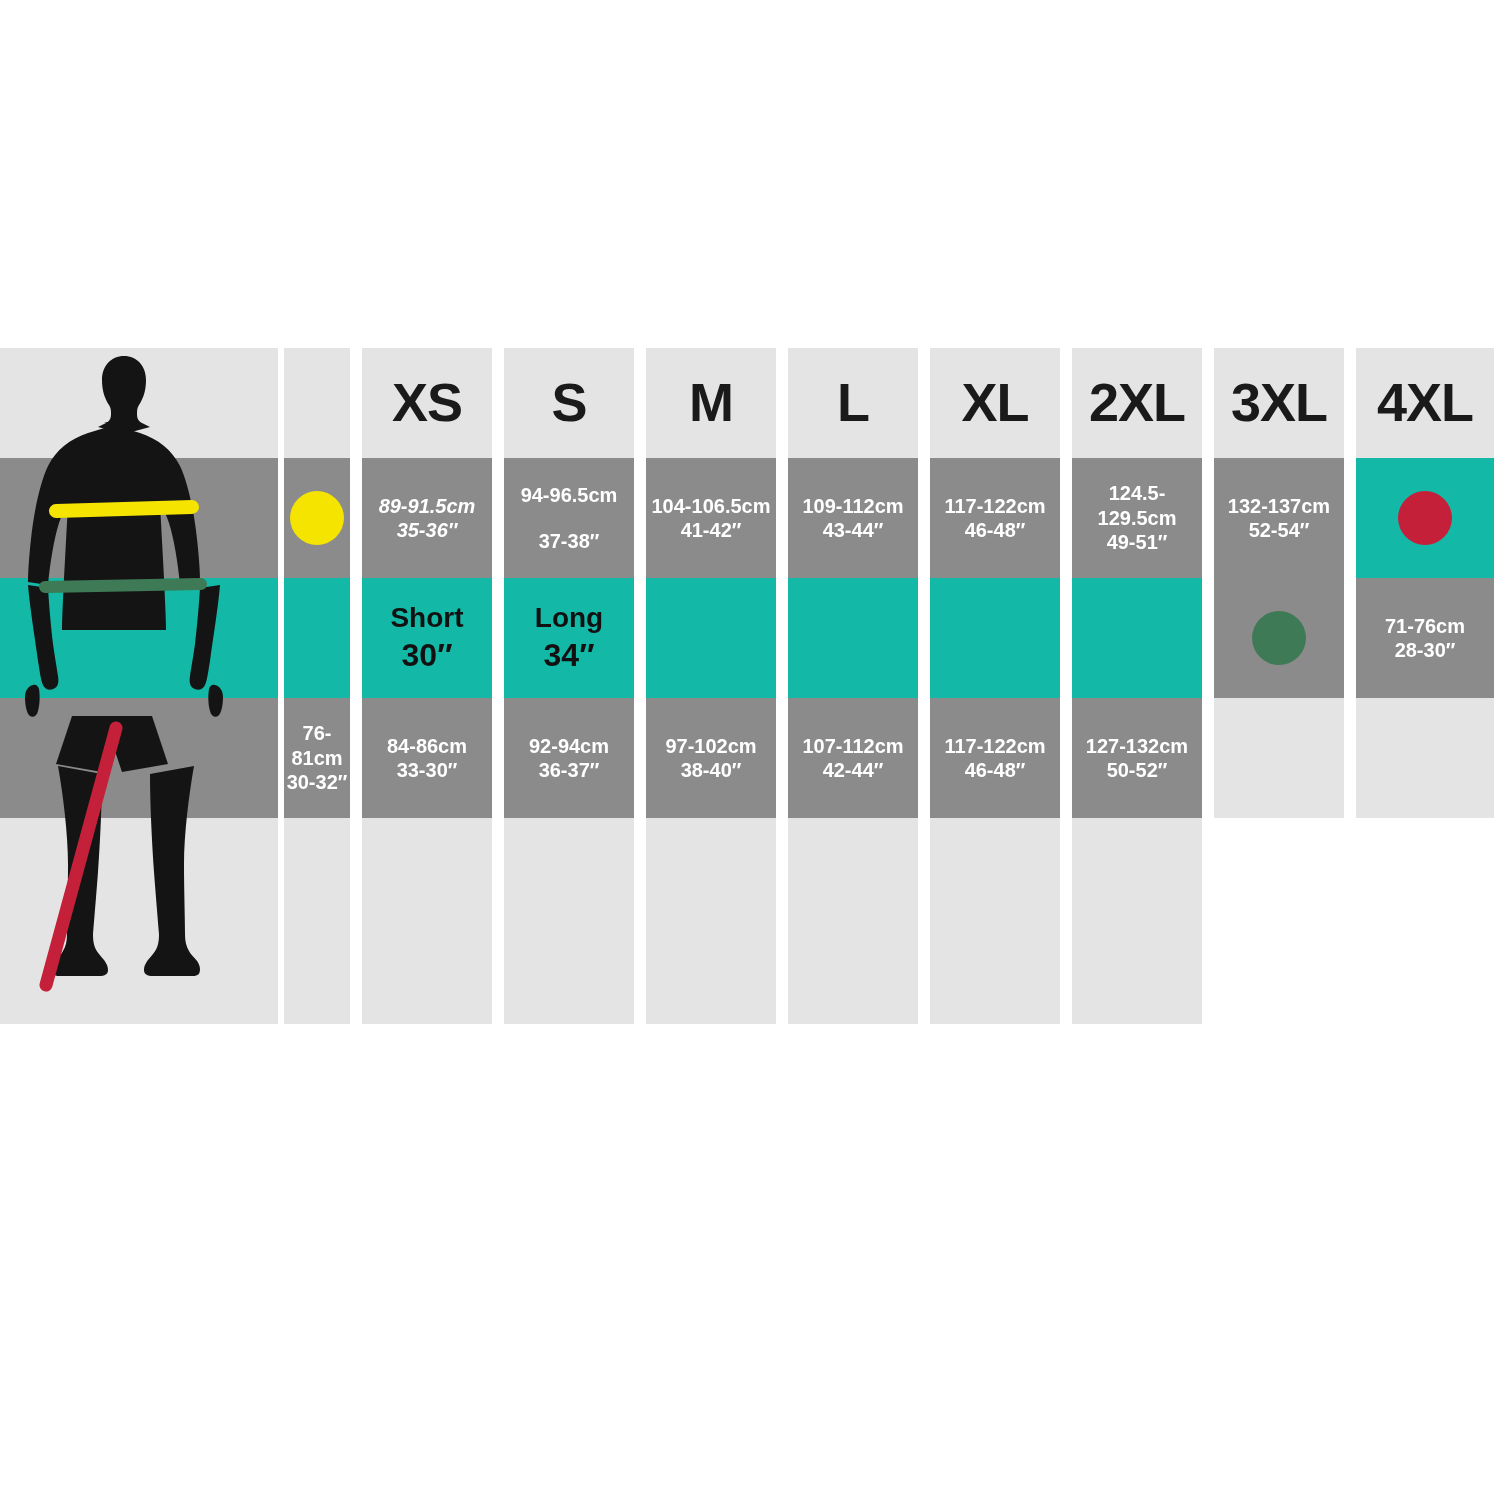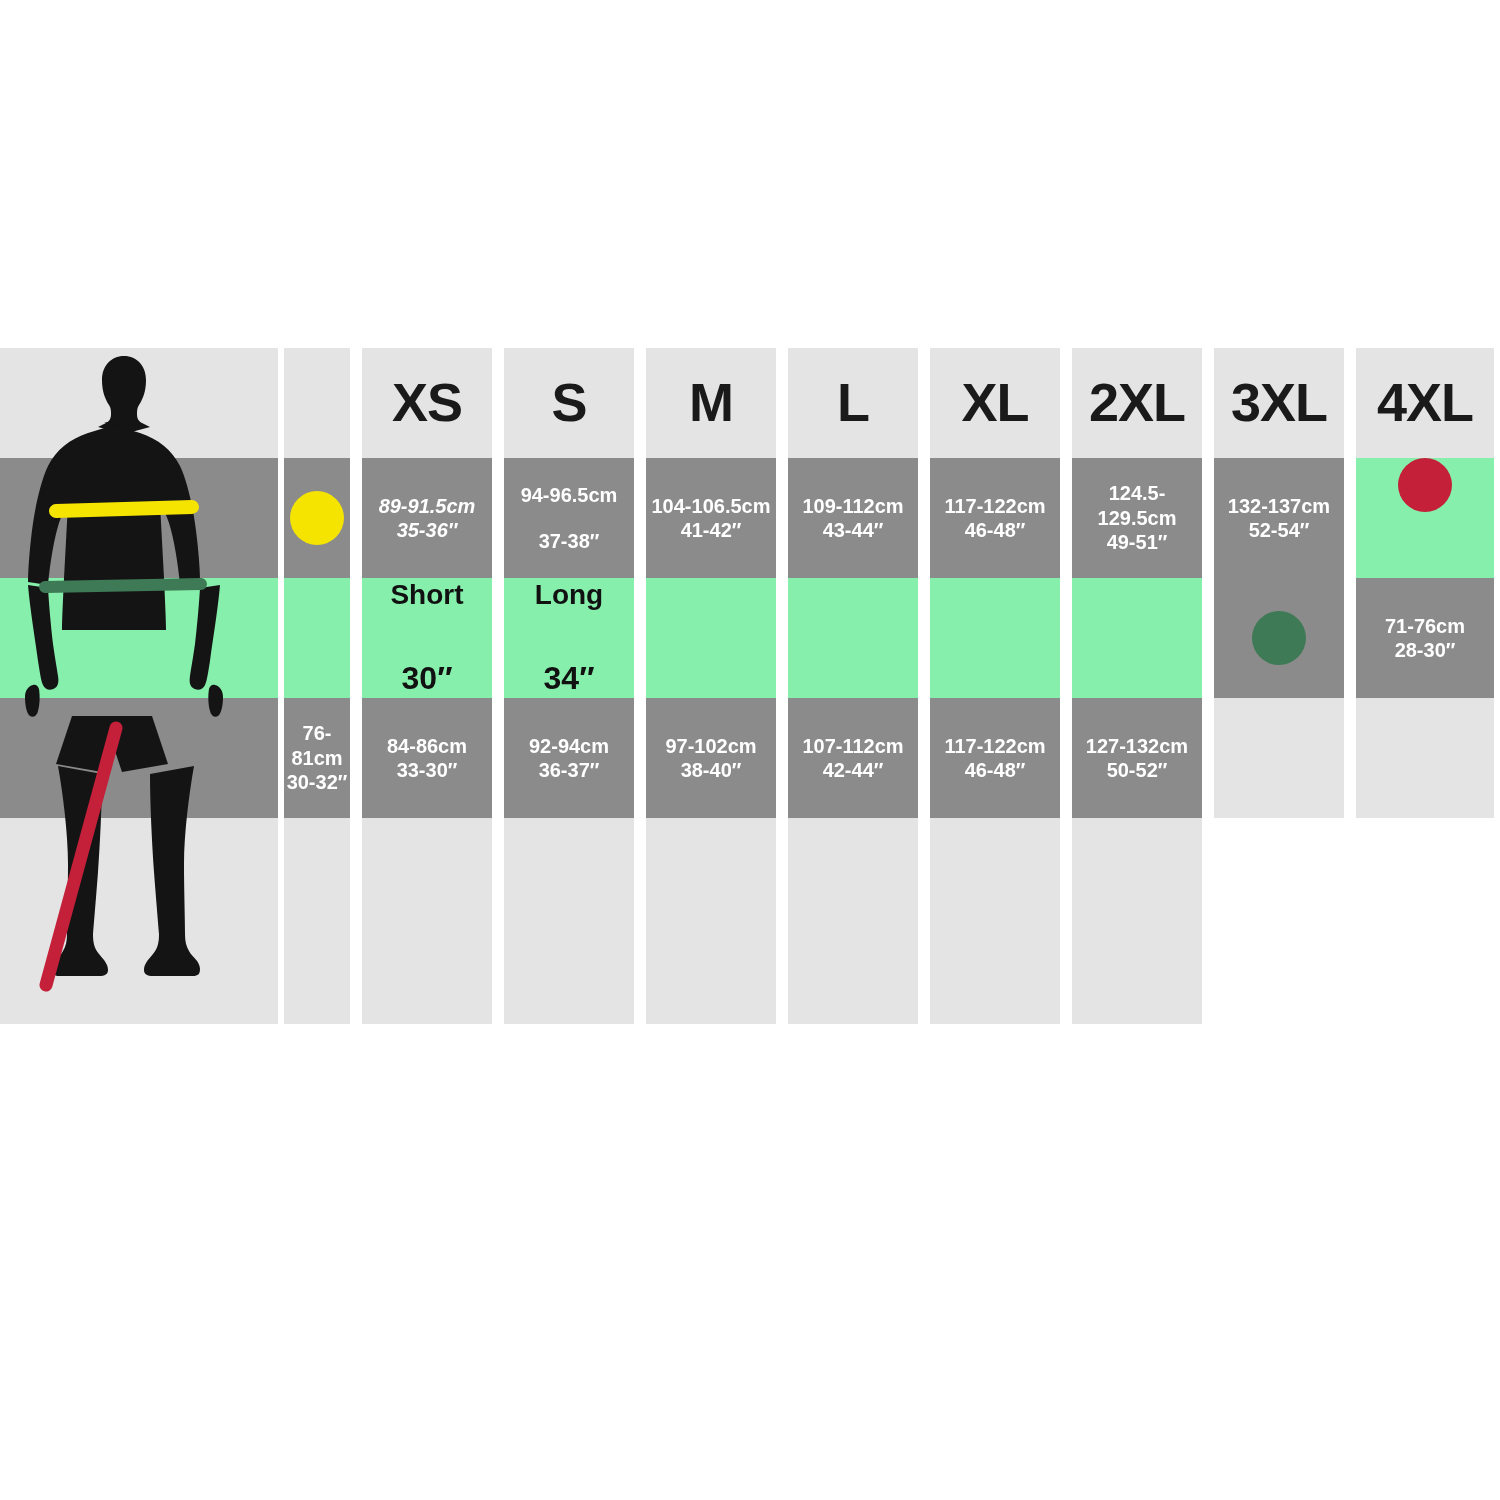--- a/index.html
+++ b/index.html
@@ -33,21 +33,21 @@
     flex-direction: column;
     align-items: center;
     justify-content: center;
     text-align: center;
     line-height: 1.22;
   }
 
   
   .bg-light { background: #e4e4e4; }
   .bg-dark  { background: #8b8b8b; }
-  .bg-mid   { background: #86efac; justify-content: space-between; }
+  .bg-mid   { background: #14b8a6; }
 
   .size-head {
     font-size: 54px;
     font-weight: bold;
     color: #1a1a1a;
     letter-spacing: -1px;
   }
 
   .meas {
     font-size: 20px;

